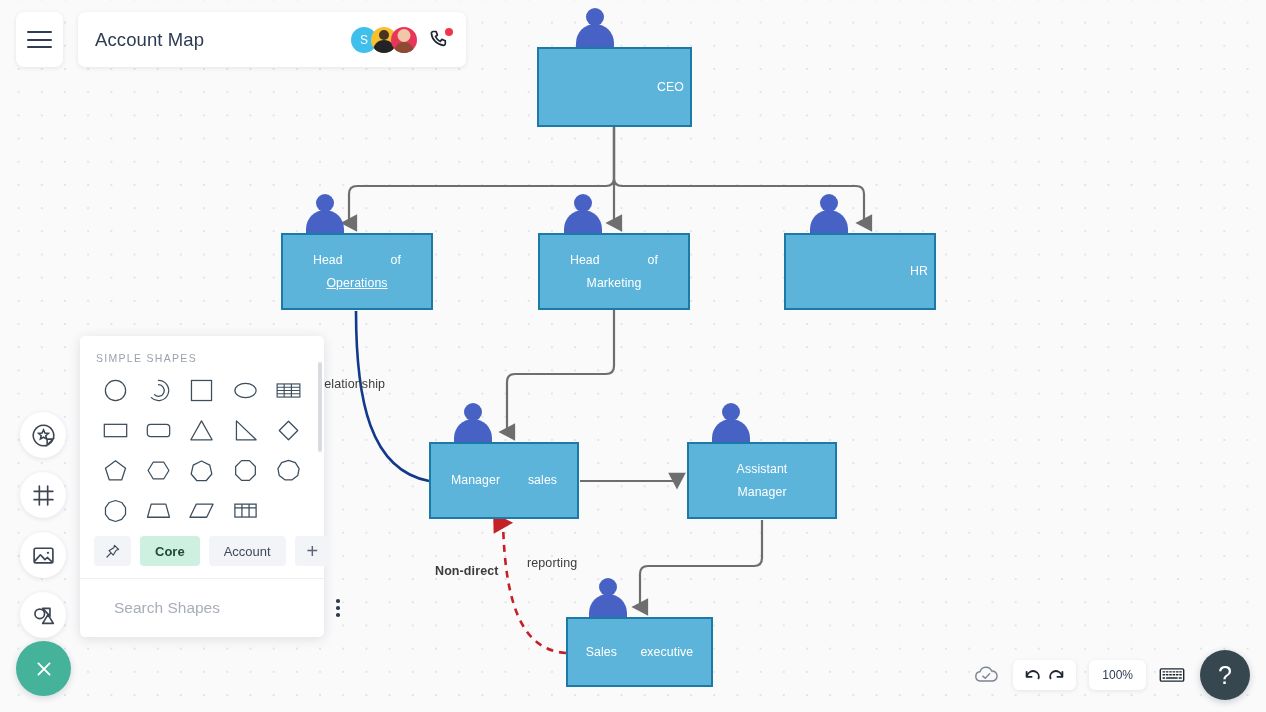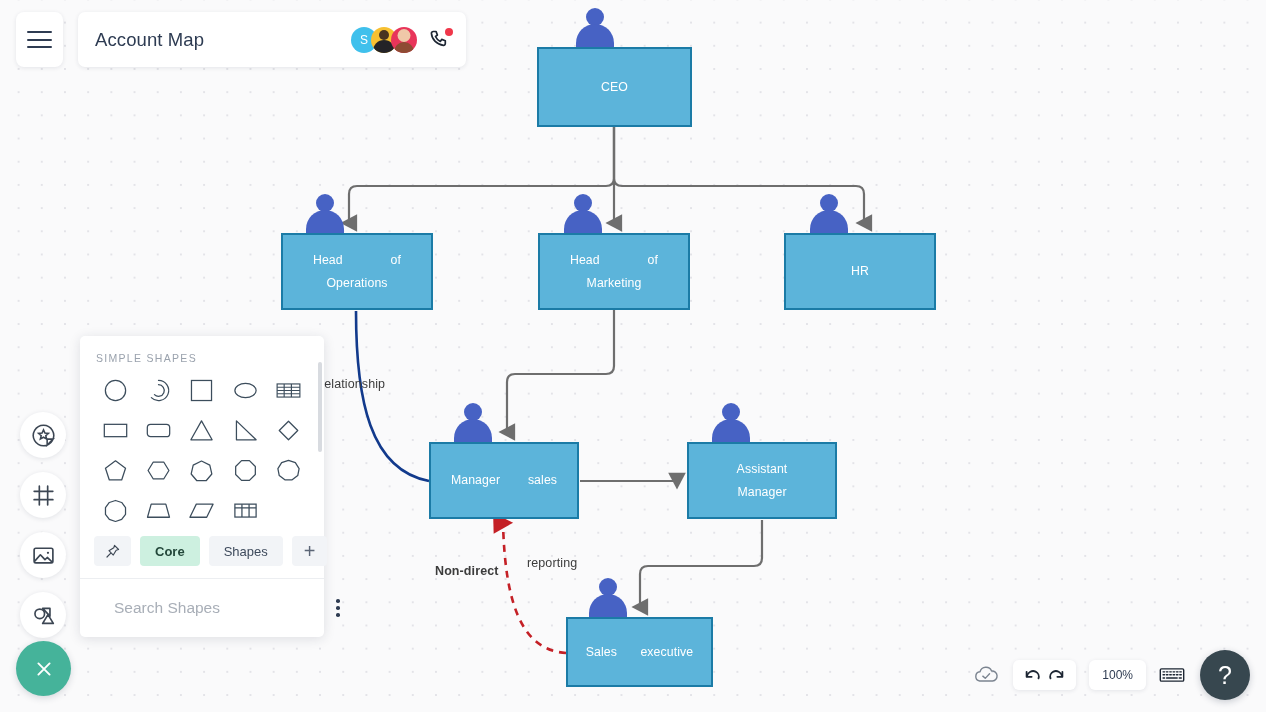--- a/index.html
+++ b/index.html
@@ -23,21 +23,21 @@
 
   .node {
     position: absolute;
     background: #5cb4da;
     border: 2.5px solid #1b7ba6;
     color: #ffffff;
     font-size: 12.3px;
     display: flex;
     align-items: center;
     justify-content: center;
-    text-align: center;
+    text-align: right;
     line-height: 1.85;
     letter-spacing: .1px;
   }
   .node .lbl { display: block; width: 100%; padding: 0 6px; }
   .node .lbl .row { display: flex; justify-content: space-around; width: 100%; }
   .person {
     position: absolute;
     width: 40px; height: 42px;
     pointer-events: none;
   }
@@ -268,21 +268,21 @@
   <div class="person" style="left:305px; top:194px;">
     <div class="head"></div>
       <div class="body"></div>
   </div>
   <div class="node" style="left:281px; top:233px; width:152px; height:77px;">
     <span class="lbl">
       <span class="row">
           <span>Head</span>
           <span>of</span>
         </span>
-      <span class="row" style="justify-content:center;">Operations</span>
+      <span class="row" style="justify-content:center;text-decoration:underline;">Operations</span>
     </span>
   </div>
 
   <div class="person" style="left:563px; top:194px;">
     <div class="head"></div>
       <div class="body"></div>
   </div>
   <div class="node" style="left:538px; top:233px; width:152px; height:77px;">
     <span class="lbl">
       <span class="row">
@@ -512,21 +512,21 @@
       <div id="panel-scrollbar"></div>
     </div>
 
     <div id="shape-tabs">
       <div class="tab-chip pin">
         <svg width="17" height="17" viewBox="0 0 24 24" fill="none" stroke="#3c4653" stroke-width="1.6" stroke-linecap="round" stroke-linejoin="round">
           <path d="M14.8,3.4 L20.6,9.2 L17.2,10.2 L13.1,17 L7,10.9 L13.8,6.8 Z M9.6,14.4 L4.2,19.8"></path>
         </svg>
       </div>
       <div class="tab-chip active">Core</div>
-      <div class="tab-chip">Shapes</div>
+      <div class="tab-chip">Account</div>
       <div class="tab-chip plus">+</div>
     </div>
 
     <div id="shape-search">
       <svg width="19" height="19" viewBox="0 0 24 24" fill="none" stroke="#a8aeb7" stroke-width="1.9" stroke-linecap="round">
         <circle cx="10.6" cy="10.6" r="7.1"></circle>
           <path d="M15.8,15.8 L21,21"></path>
       </svg>
       <input type="text" placeholder="Search Shapes" style="">
       <div class="kebab">

